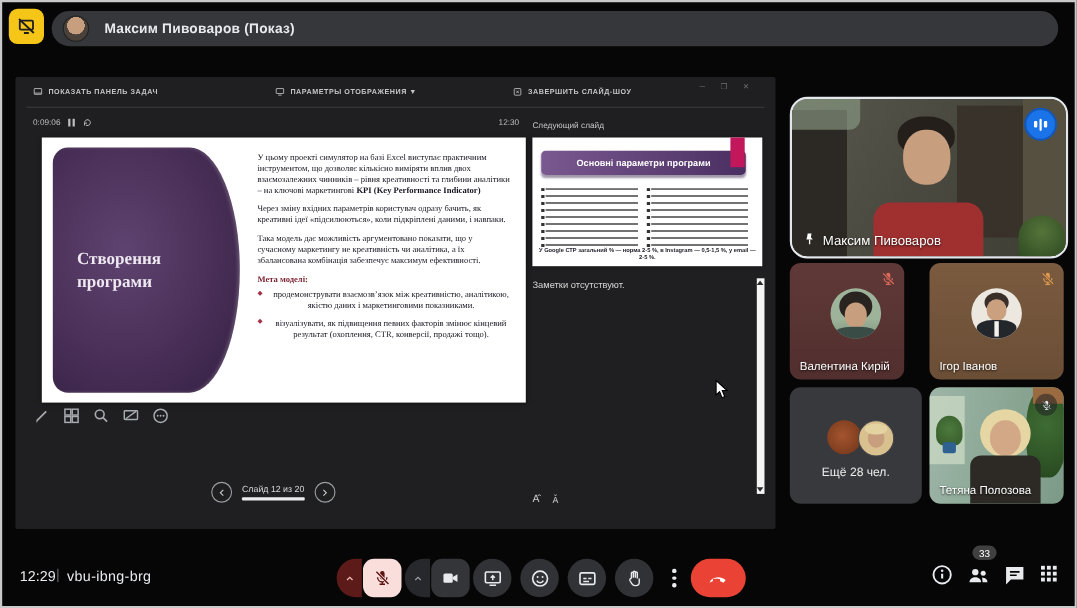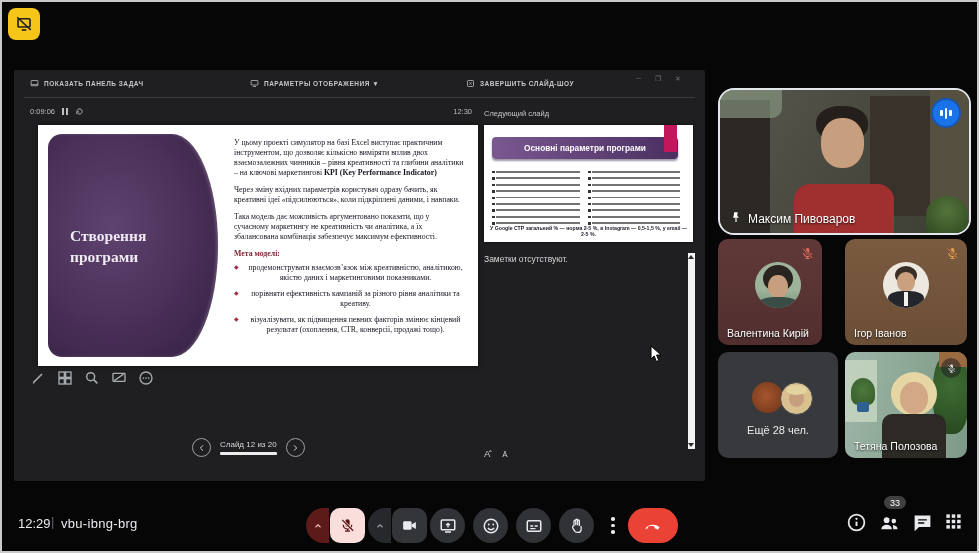--- a/index.html
+++ b/index.html
@@ -112,20 +112,24 @@
 
 <div id="app">
 
   <div class="abs badge-present">
     <svg width="18" height="18" viewBox="0 0 24 24">
       <rect x="4" y="5" width="16" height="11" rx="1.5" fill="none" stroke="#1f1f1f" stroke-width="2.2"></rect>
       <path d="M9 20 h6" stroke="#1f1f1f" stroke-width="2.2"></path>
       <path d="M3 3 L21 20" stroke="#1f1f1f" stroke-width="2.2"></path>
     </svg>
   </div>
+  <div class="abs top-pill">
+    <div class="top-avatar"></div>
+    <div class="top-name">Максим Пивоваров (Показ)</div>
+  </div>
 
   <div class="abs ppt">
 
     <div class="abs menu-item" style="left:16px">
       <svg width="9" height="9" viewBox="0 0 24 24">
           <rect x="3" y="4" width="18" height="14" rx="1" fill="none" stroke="#c6c6c8" stroke-width="2"></rect>
           <path d="M3 15 h18" stroke="#c6c6c8" stroke-width="2"></path>
         </svg>
       <span>ПОКАЗАТЬ ПАНЕЛЬ ЗАДАЧ</span>
     </div>
@@ -163,21 +167,20 @@
       <div class="abs purple">
         <div class="abs slide-title">Створення програми</div>
       </div>
       <div class="abs textcol">
         <p><span>У цьому проекті симулятор на базі Excel виступає практичним інструментом, що дозволяє кількісно виміряти вплив двох взаємозалежних чинників – рівня креативності та глибини аналітики – на ключові маркетингові </span><b>KPI (Key Performance Indicator)</b></p>
         <p>Через зміну вхідних параметрів користувач одразу бачить, як креативні ідеї «підсилюються», коли підкріплені даними, і навпаки.</p>
         <p>Така модель дає можливість аргументовано показати, що у сучасному маркетингу не креативність чи аналітика, а їх збалансована комбінація забезпечує максимум ефективності.</p>
         <div class="goal">Мета моделі:</div>
         <ul class="sbullets">
           <li>продемонструвати взаємозв’язок між креативністю, аналітикою, якістю даних і маркетинговими показниками.</li>
-          <li>порівняти ефективність кампаній за різного рівня аналітики та креативу.</li>
           <li>візуалізувати, як підвищення певних факторів змінює кінцевий результат (охоплення, CTR, конверсії, продажі тощо).</li>
         </ul>
       </div>
     </div>
 
     <div class="abs ppt-tools">
       <svg class="ticon" viewBox="0 0 24 24">
           <path d="M5 19 L18 6" stroke="#a7abb0" stroke-width="2.4"></path>
           <path d="M5 19 l-1 2 2.5-.6 z" fill="#a7abb0"></path>
         </svg>

